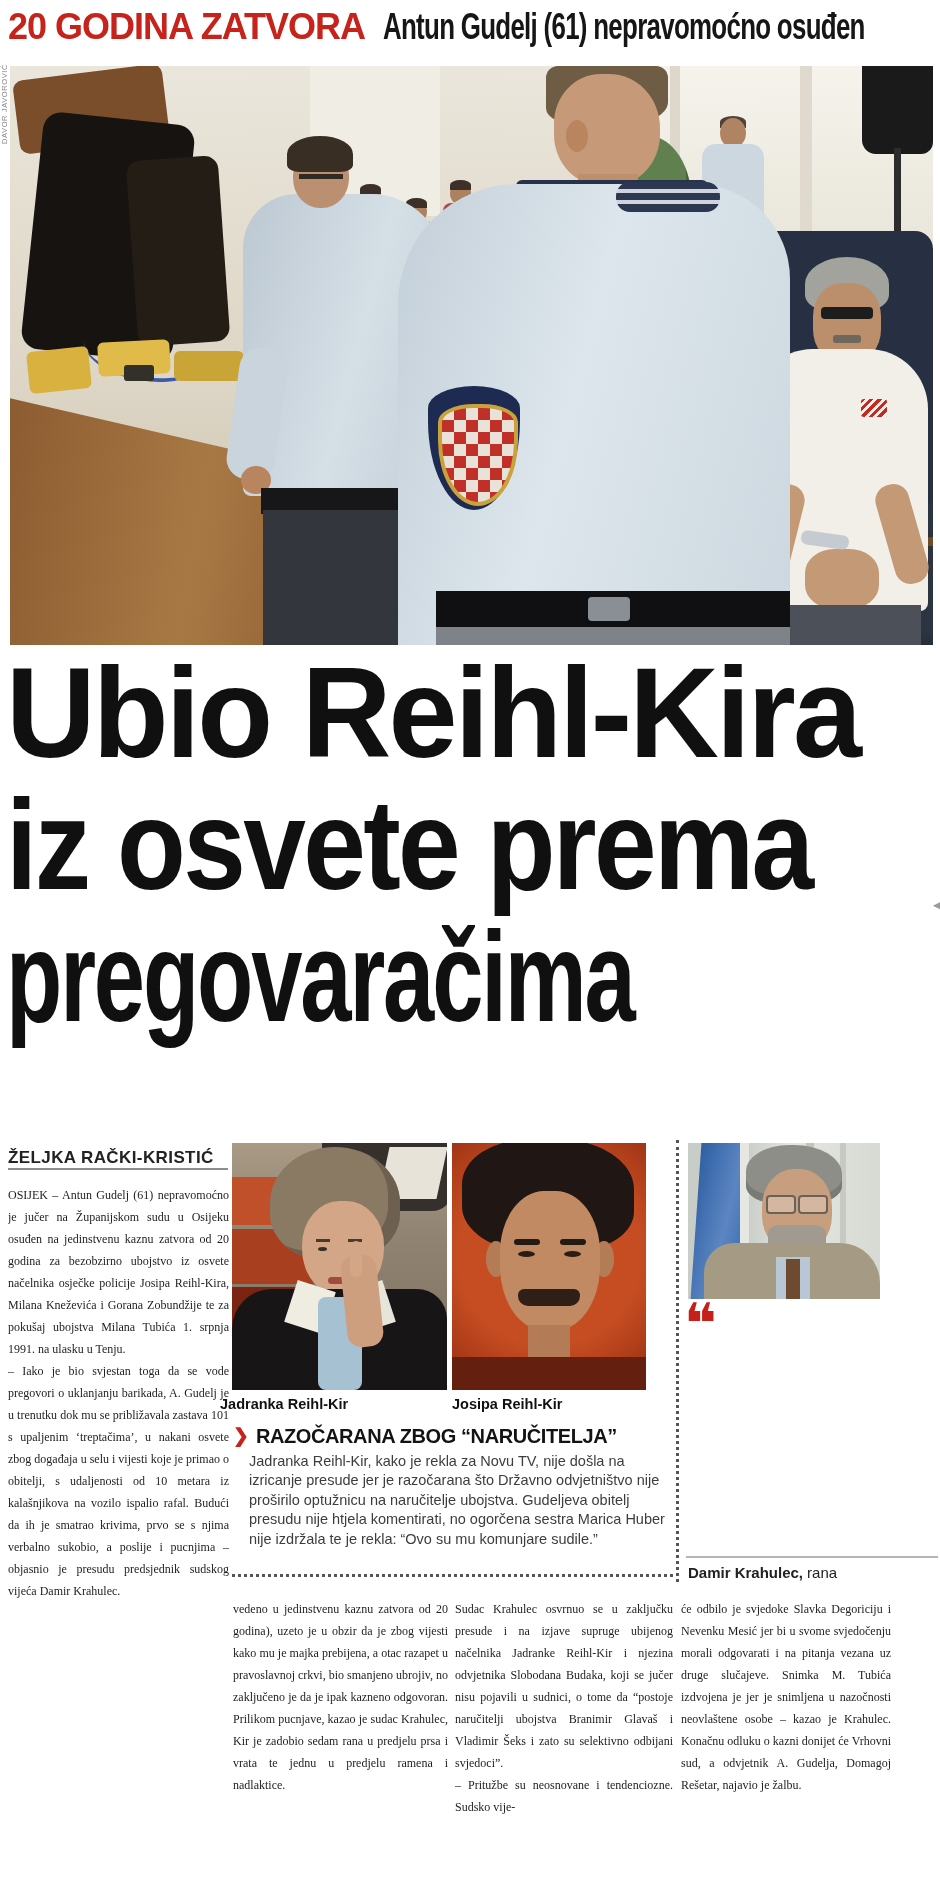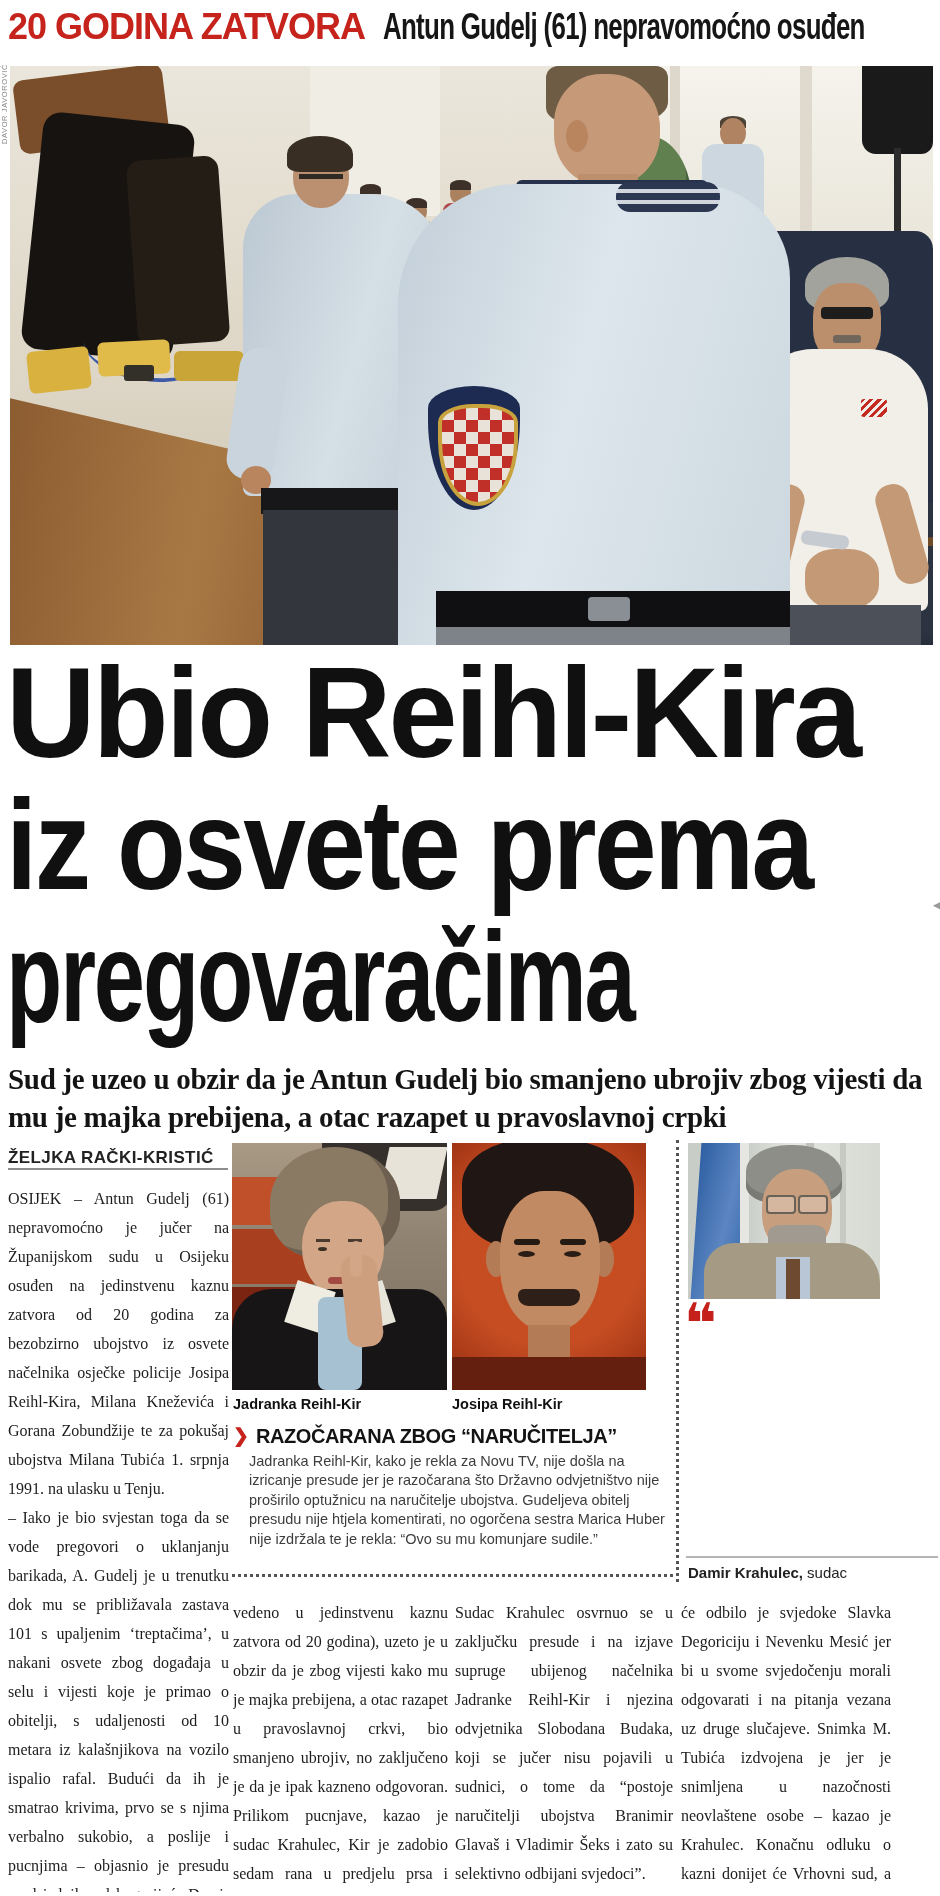--- a/index.html
+++ b/index.html
@@ -94,21 +94,21 @@
   .hl1{top:648px;transform:scaleX(.97);}
   .hl2{top:780px;transform:scaleX(.88);}
   .hl3{top:912px;transform:scaleX(.72);}
   
   .standfirst{position:absolute;left:8px;top:1060px;width:928px;
               font-family:"Liberation Serif",serif;font-weight:bold;font-size:29px;line-height:38px;
               letter-spacing:-.3px;color:#141414;}
   .byline{position:absolute;left:8px;top:1148px;font-size:17px;font-weight:bold;letter-spacing:.4px;color:#222;}
   .byline-rule{position:absolute;left:8px;top:1168px;width:220px;height:2px;background:#8d8d8d;}
   
-  .bodycol{position:absolute;font-family:"Liberation Serif",serif;font-size:16px;line-height:29px;
+  .bodycol{position:absolute;font-family:"Liberation Serif",serif;font-size:12px;line-height:22px;
            text-align:justify;color:#1d1d1d;overflow:hidden;}
   .bodycol p{margin:0;}
   .col1{left:8px;top:1184px;width:221px;height:708px;}
   .col2{left:233px;top:1598px;width:215px;height:296px;}
   .col3{left:455px;top:1598px;width:218px;height:296px;}
   .col4{left:681px;top:1598px;width:210px;height:296px;}
   
   .pj,.po,.pd{position:absolute;overflow:hidden;}
   .pj div,.po div,.pd div{position:absolute;}
   .pj{left:232px;top:1143px;width:215px;height:247px;background:linear-gradient(180deg,#a99a85,#8f8271 40%,#7c6f5e);}
@@ -305,21 +305,20 @@
       <div class="belt"></div>
         <div class="buck"></div>
         <div class="pant"></div>
     </div>
   </div>
 
   <div class="hl hl1">Ubio Reihl-Kira</div>
   <div class="hl hl2">iz osvete prema</div>
   <div class="hl hl3">pregovaračima</div>
 
-  <div class="standfirst">Sud je uzeo u obzir da je Antun Gudelj bio smanjeno ubrojiv zbog vijesti da mu je majka prebijena, a otac razapet u pravoslavnoj crpki</div>
   <div class="byline">ŽELJKA RAČKI-KRISTIĆ</div>
   <div class="byline-rule"></div>
 
   <div class="bodycol col1">
     <p>OSIJEK – Antun Gudelj (61) nepravomoćno je jučer na Županijskom sudu u Osijeku osuđen na jedinstvenu kaznu zatvora od 20 godina za bezobzirno ubojstvo iz osvete načelnika osječke policije Josipa Reihl-Kira, Milana Kneževića i Gorana Zobundžije te za pokušaj ubojstva Milana Tubića 1. srpnja 1991. na ulasku u Tenju.</p>
     <p>– Iako je bio svjestan toga da se vode pregovori o uklanjanju barikada, A. Gudelj je u trenutku dok mu se približavala zastava 101 s upaljenim ‘treptačima’, u nakani osvete zbog događaja u selu i vijesti koje je primao o obitelji, s udaljenosti od 10 metara iz kalašnjikova na vozilo ispalio rafal. Budući da ih je smatrao krivima, prvo se s njima verbalno sukobio, a poslije i pucnjima – objasnio je presudu predsjednik sudskog vijeća Damir Krahulec.</p>
   </div>
   <div class="bodycol col2">
     <p>vedeno u jedinstvenu kaznu zatvora od 20 godina), uzeto je u obzir da je zbog vijesti kako mu je majka prebijena, a otac razapet u pravoslavnoj crkvi, bio smanjeno ubrojiv, no zaključeno je da je ipak kazneno odgovoran. Prilikom pucnjave, kazao je sudac Krahulec, Kir je zadobio sedam rana u predjelu prsa i vrata te jednu u predjelu ramena i nadlaktice.</p>
   </div>
@@ -359,21 +358,21 @@
       <div class="po-face"></div>
     <div class="po-b1"></div>
       <div class="po-b2"></div>
       <div class="po-e1"></div>
       <div class="po-e2"></div>
     <div class="po-mo"></div>
       <div class="po-neck"></div>
       <div class="po-shl"></div>
   </div>
 
-  <div class="caption" style="left:233px;">Jadranka Reihl-Kir</div>
+  <div class="caption" style="left:220px;">Jadranka Reihl-Kir</div>
   <div class="caption" style="left:452px;">Josipa Reihl-Kir</div>
 
   <div class="boxhead">
     <span class="arr">❯</span><span class="tt">RAZOČARANA ZBOG “NARUČITELJA”</span>
   </div>
   <div class="boxtext">Jadranka Reihl-Kir, kako je rekla za Novu TV, nije došla na izricanje presude jer je razočarana što Državno odvjetništvo nije proširilo optužnicu na naručitelje ubojstva. Gudeljeva obitelj presudu nije htjela komentirati, no ogorčena sestra Marica Huber nije izdržala te je rekla: “Ovo su mu komunjare sudile.”</div>
   <div class="mid-dashes"></div>
   <div class="v-dashes"></div>
 
   <div class="pd">
@@ -386,18 +385,18 @@
     <div class="pd-g1"></div>
       <div class="pd-g2"></div>
     <div class="pd-beard"></div>
       <div class="pd-suit"></div>
       <div class="pd-shirt"></div>
       <div class="pd-tie"></div>
   </div>
   <div class="qmark">❝</div>
   <div class="qrule"></div>
   <div class="qattr">
-    <span class="nm">Damir Krahulec,</span><span class="rl">sudac</span>
+    <span class="nm">Damir Krahulec,</span><span class="rl">rana</span>
   </div>
 
   <div class="edge-marker">◄</div>
 
 </div>
 
 </body></html>

